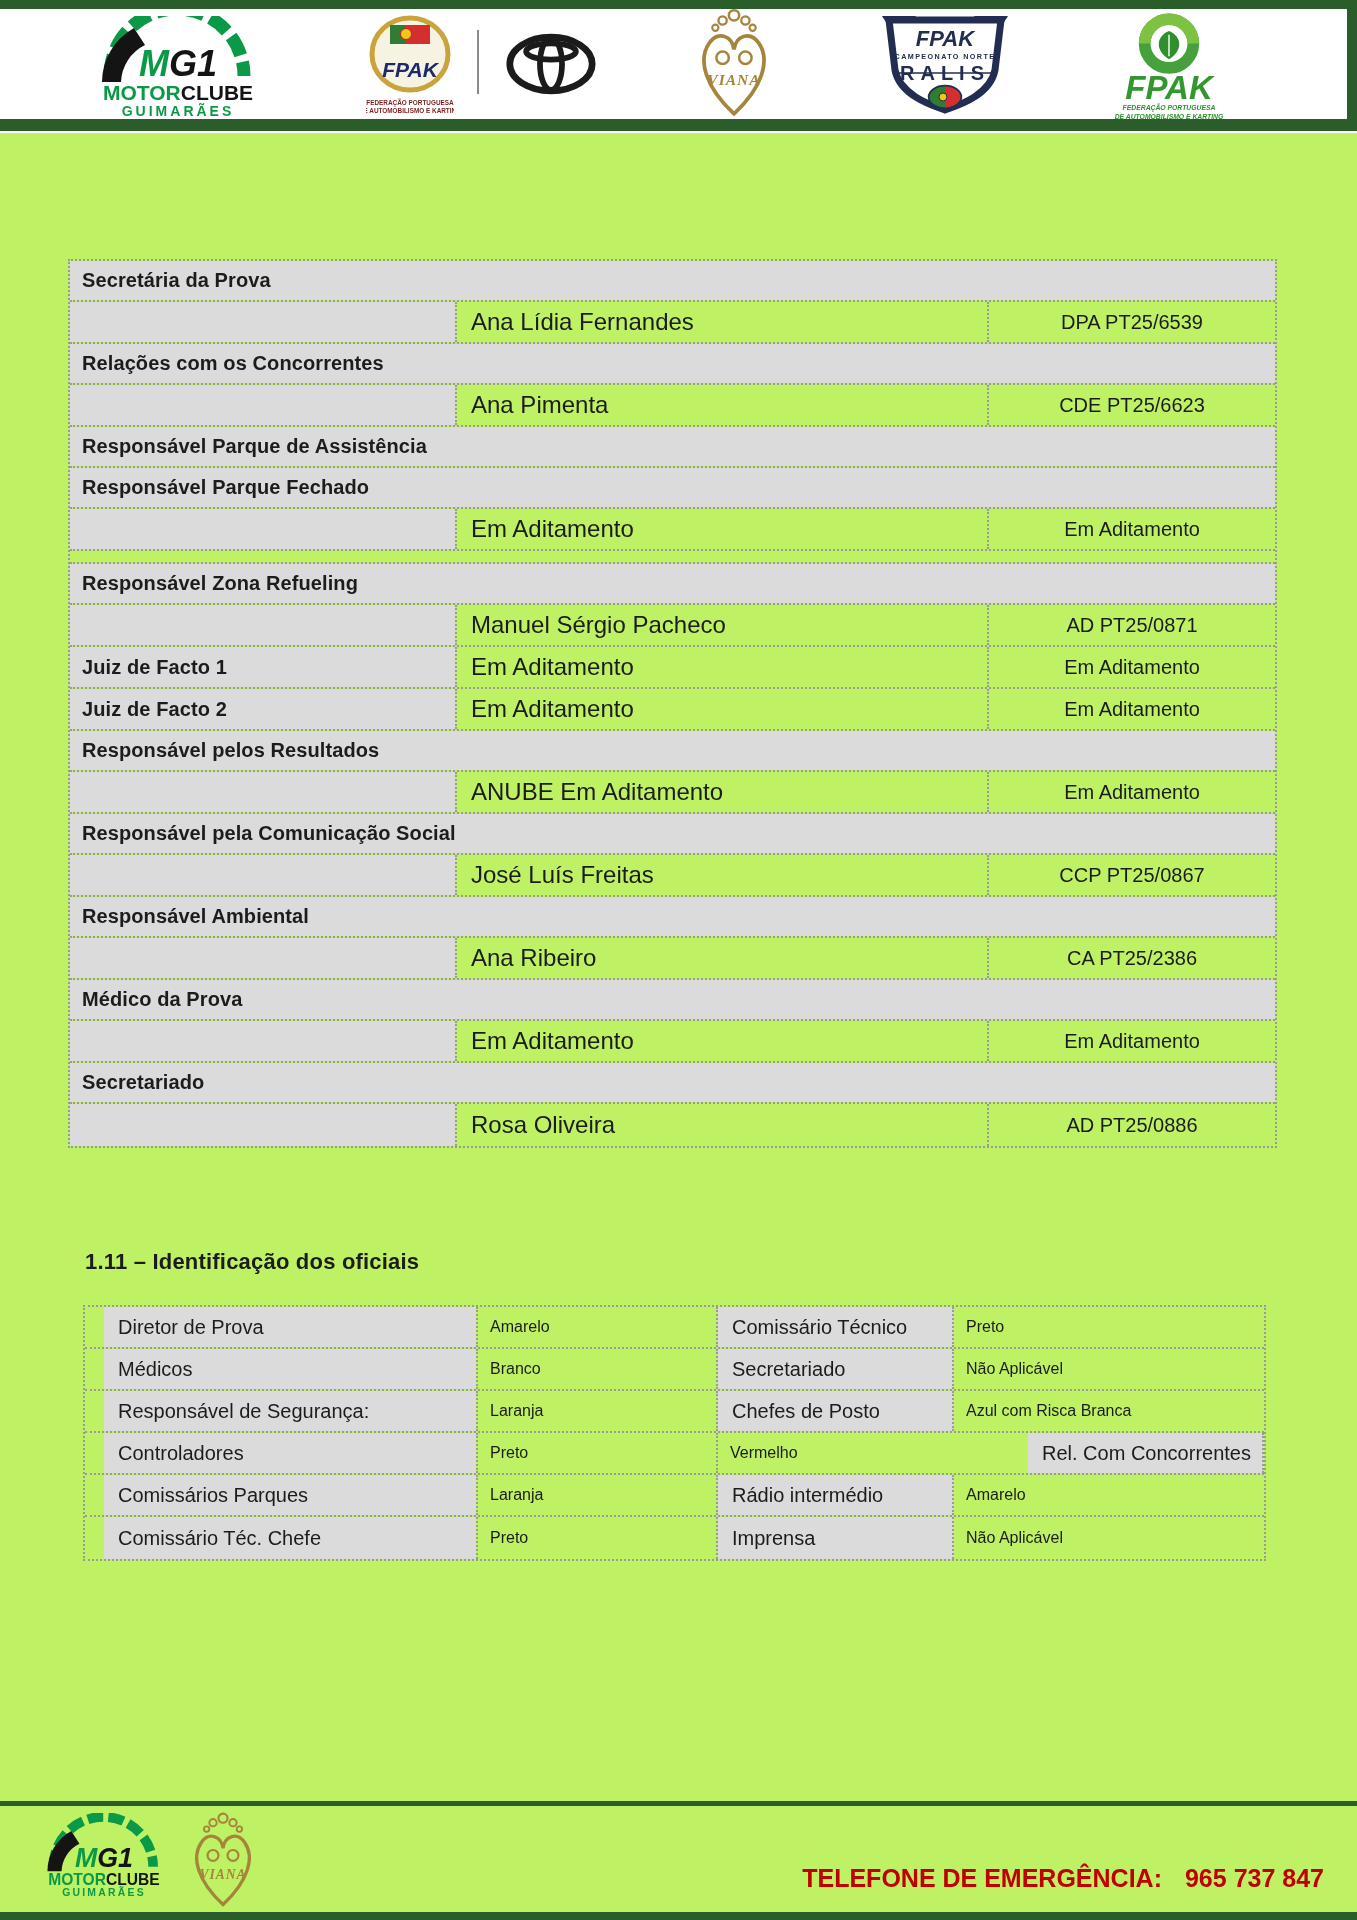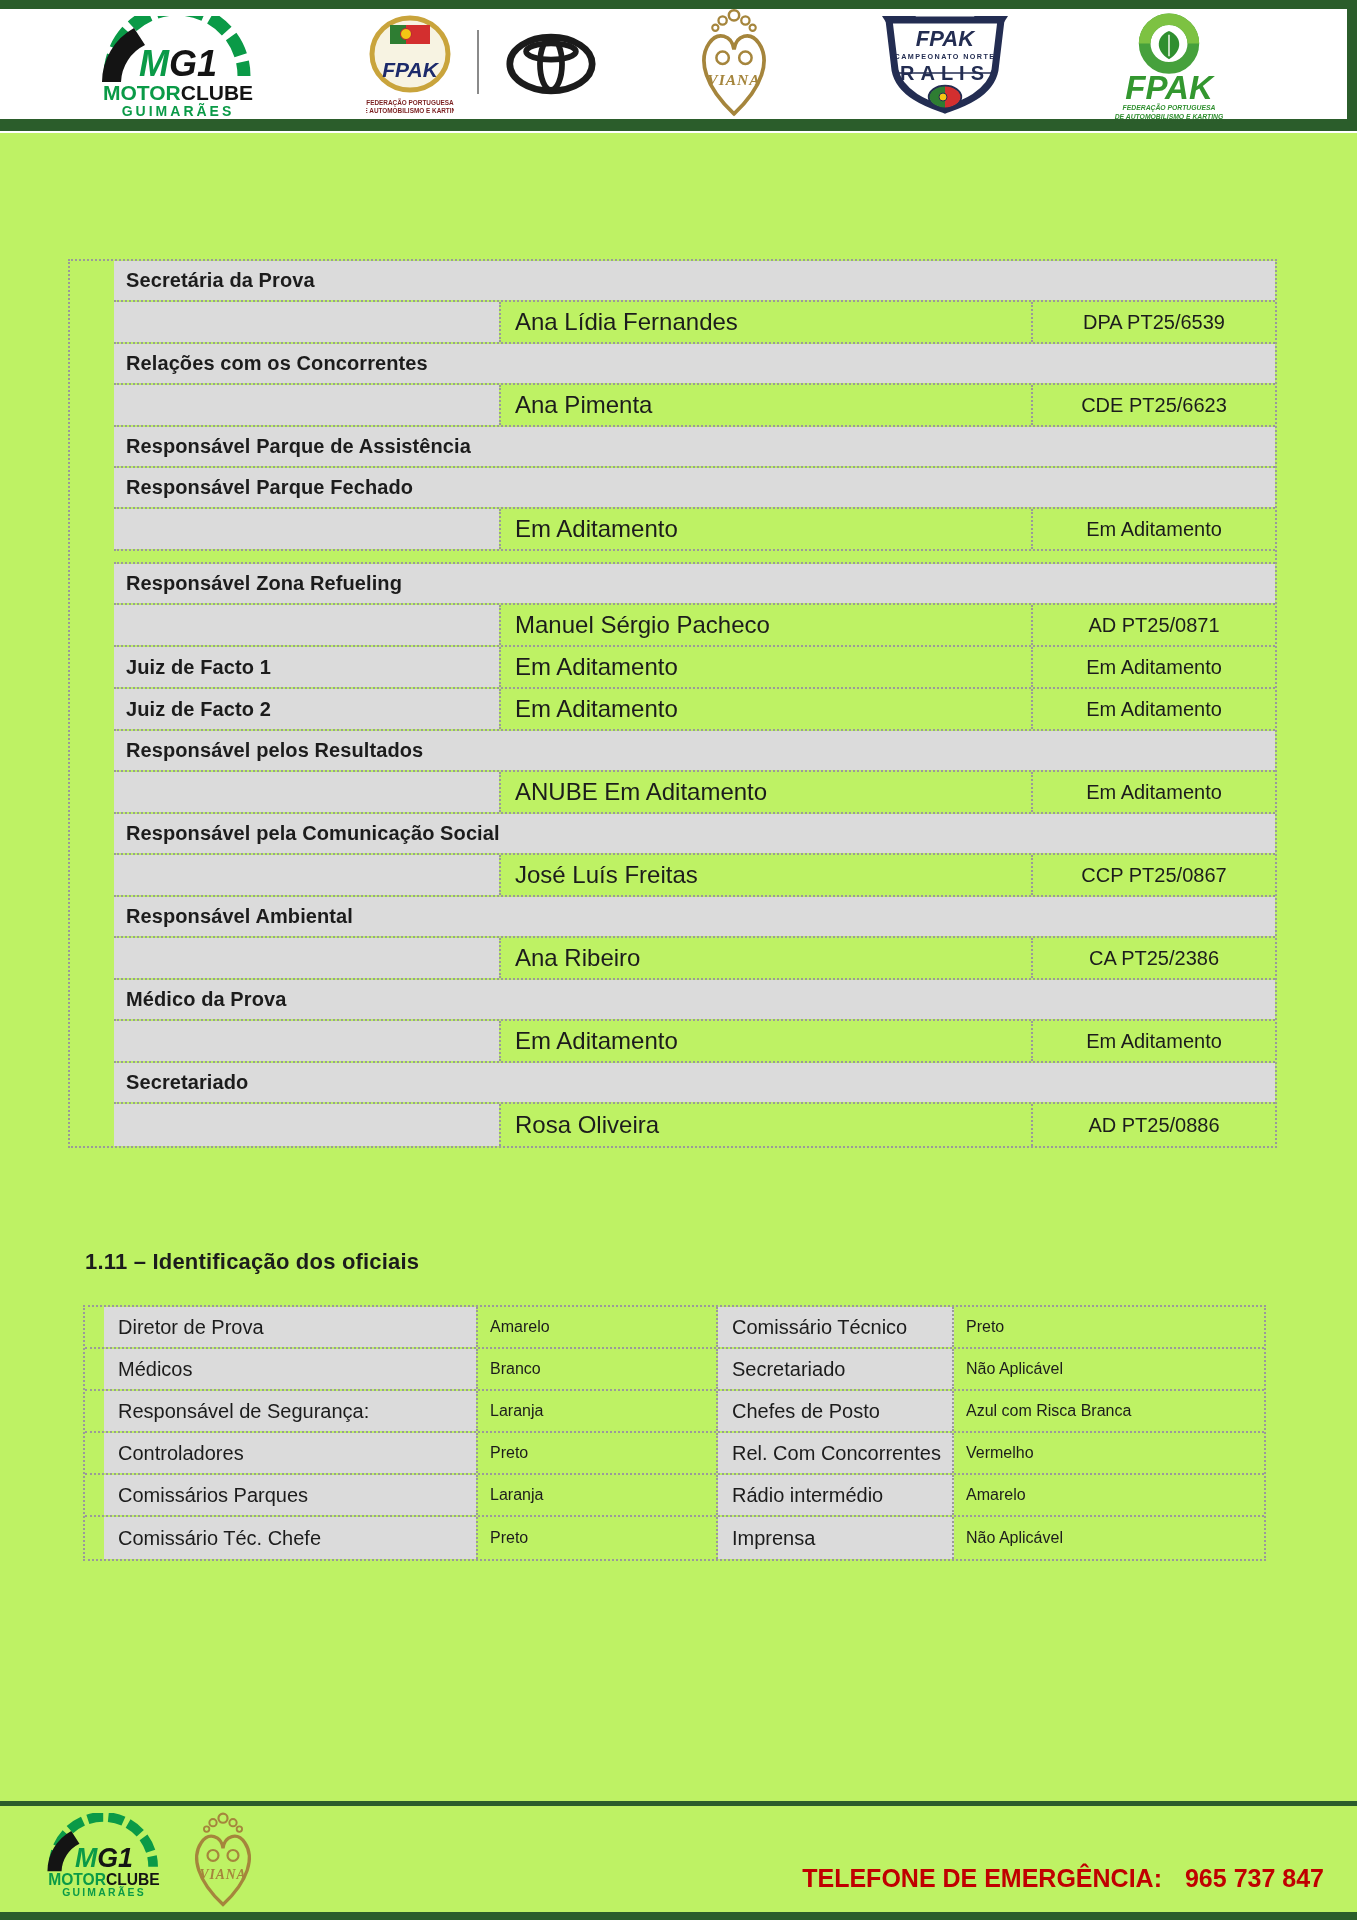--- a/index.html
+++ b/index.html
@@ -12,21 +12,21 @@
   .bar-header-bottom{top:119px;left:0;right:0;height:12px;}
   .bar-header-right{top:0;right:0;width:10px;height:131px;}
   .logo{position:absolute;}
   .logo svg{display:block;}
   .hdr-divider{position:absolute;left:477px;top:30px;width:2px;height:64px;background:#8a8a8a;}
 
   
   .t1{position:absolute;left:68px;top:259px;width:1209px;border:2px dotted #9a9a9a;box-sizing:border-box;}
   .t2{position:absolute;left:83px;top:1305px;width:1183px;border:2px dotted #9a9a9a;box-sizing:border-box;}
   .row{display:flex;border-bottom:2px dotted #9a9a9a;box-sizing:border-box;align-items:stretch;}
-  .t1 .row{height:41px;margin-left:44px;}
+  .t1 .row{height:41px;}
   .t1 .row.d{height:42px;}
   .t1 .row.sp{height:13px;}
   .t1 .row:last-child,.t2 .row:last-child{border-bottom:none;}
   .cell{display:flex;align-items:center;box-sizing:border-box;min-width:0;}
   .gray{background:var(--table-gray,#dbdbdb);}
   .full{width:100%;}
   .roleLabel{font-weight:600;font-size:20px;padding-left:12px;letter-spacing:.1px;}
   .c1{width:385px;}
   .c2{width:534px;border-left:2px dotted #9a9a9a;border-right:2px dotted #9a9a9a;padding-left:14px;font-size:24px;}
   .c3{flex:1;justify-content:center;font-size:20px;text-align:center;}
@@ -237,22 +237,22 @@
     </div>
     <div class="row">
       <div class="cell ca gray">Responsável de Segurança:</div>
       <div class="cell cb">Laranja</div>
       <div class="cell cc gray">Chefes de Posto</div>
       <div class="cell cd">Azul com Risca Branca</div>
     </div>
     <div class="row">
       <div class="cell ca gray">Controladores</div>
       <div class="cell cb">Preto</div>
+      <div class="cell cd">Vermelho</div>
       <div class="cell cc gray">Rel. Com Concorrentes</div>
-      <div class="cell cd">Vermelho</div>
     </div>
     <div class="row">
       <div class="cell ca gray">Comissários Parques</div>
       <div class="cell cb">Laranja</div>
       <div class="cell cc gray">Rádio intermédio</div>
       <div class="cell cd">Amarelo</div>
     </div>
     <div class="row">
       <div class="cell ca gray">Comissário Téc. Chefe</div>
       <div class="cell cb">Preto</div>

